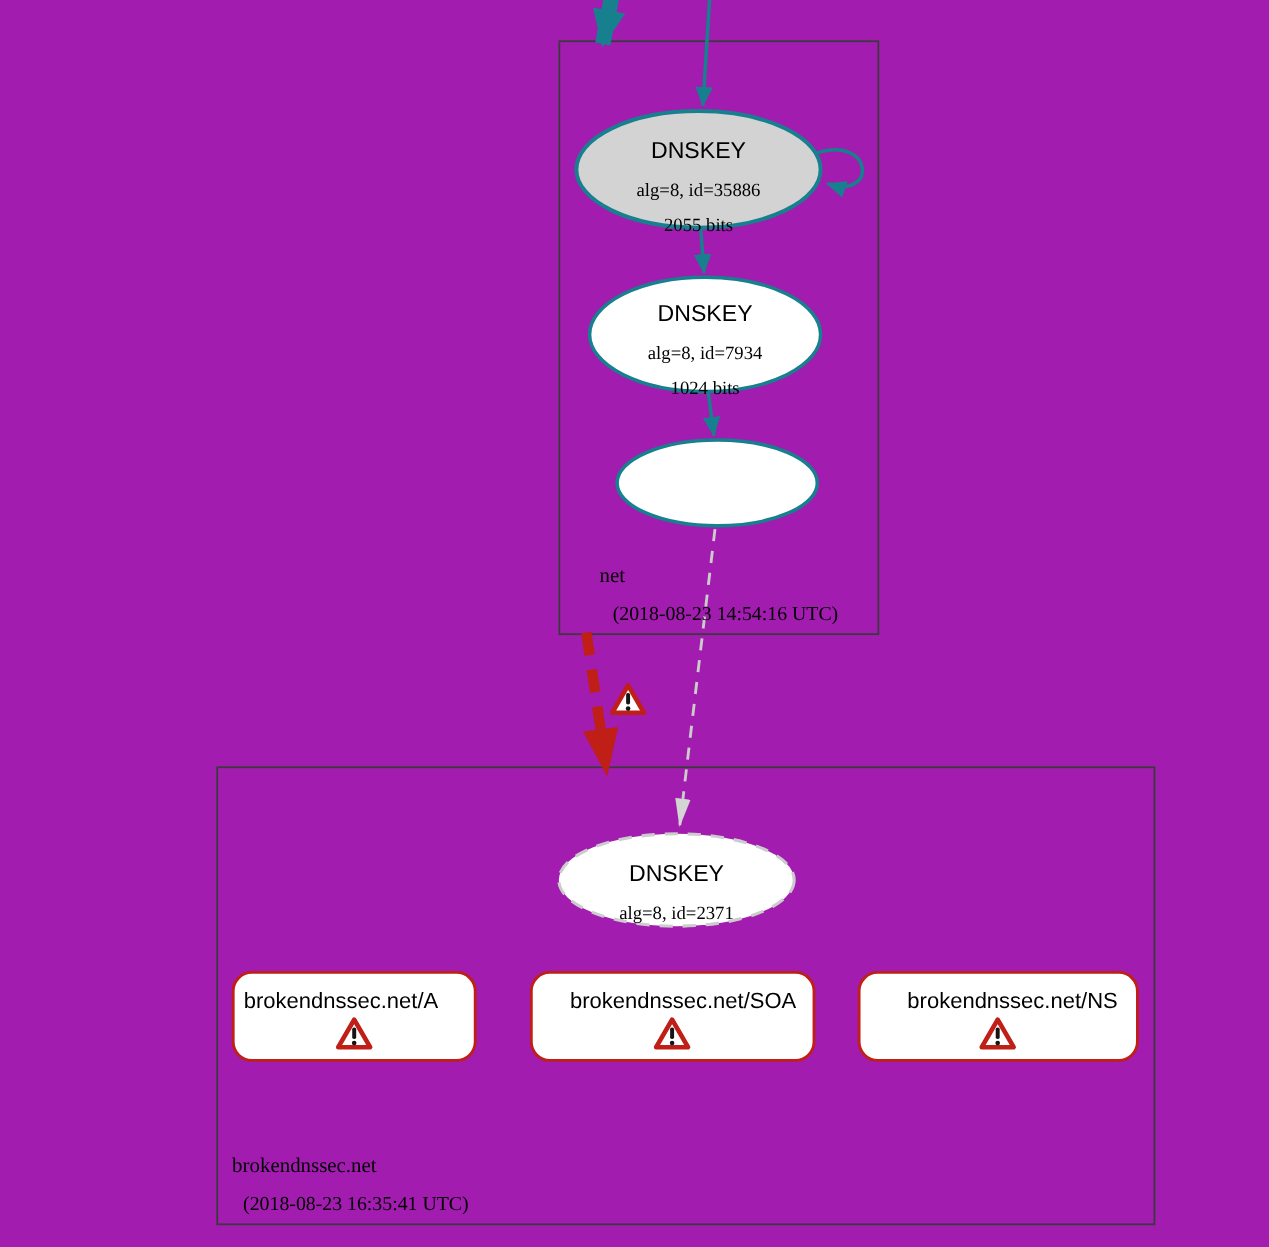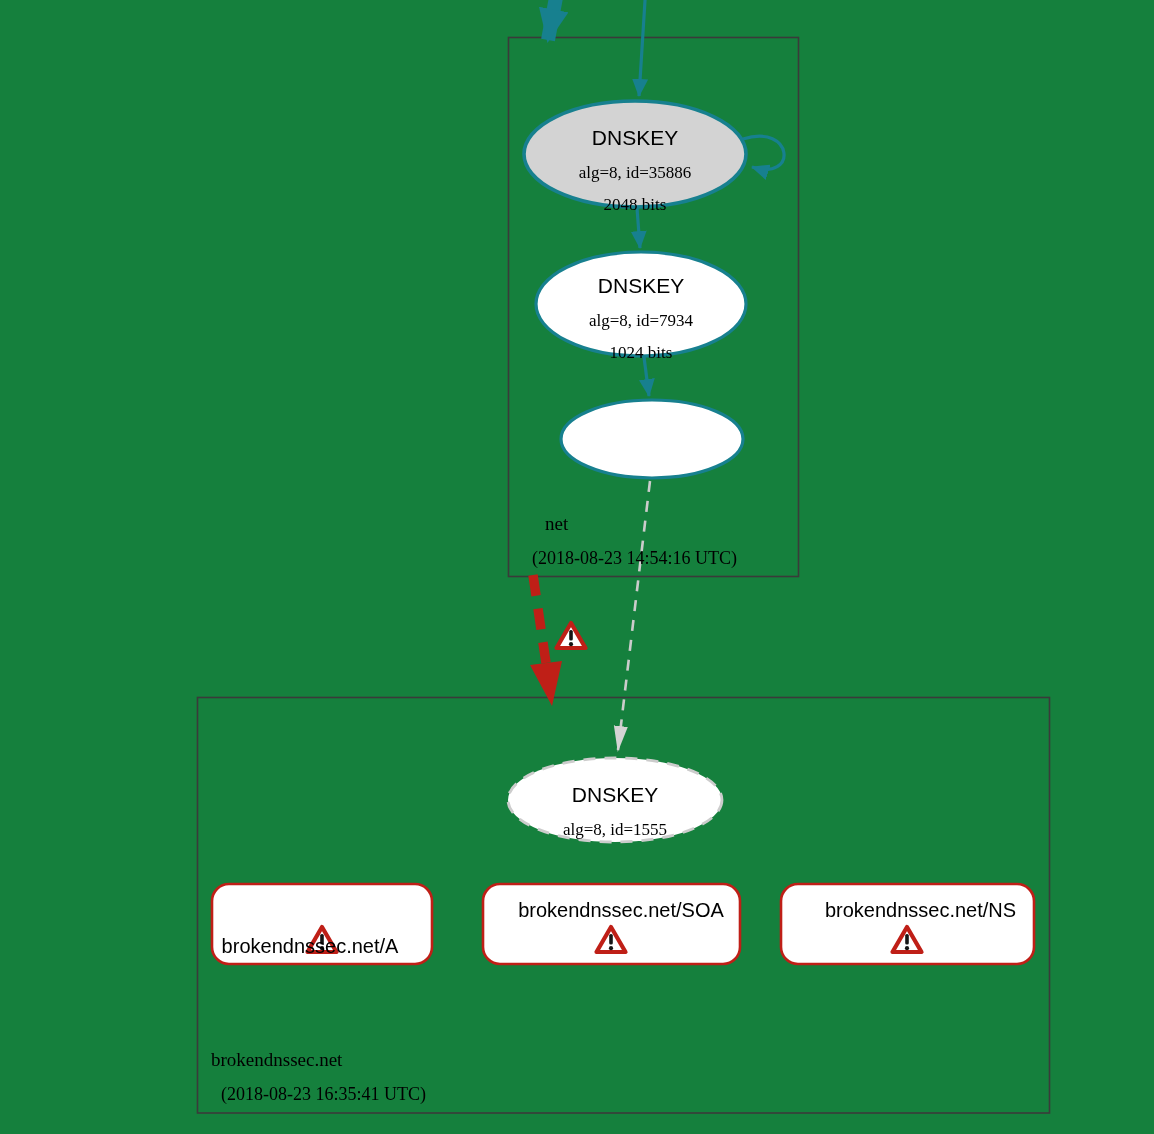--- a/index.html
+++ b/index.html
@@ -1,20 +1,20 @@
 <!DOCTYPE html>
 <html><head>
 <meta charset="utf-8">
 <style>
   html, body { margin: 0; padding: 0; background: #ffffff; }
   .canvas {
     position: relative;
     width: 1154px;
     height: 1134px;
-    background: #15803d;
+    background: #a21caf;
     overflow: hidden;
     font-family: "Liberation Sans", sans-serif;
     color: #000;
   }
   .canvas svg { position: absolute; left: 0; top: 0; }
   .node-label { position: absolute; text-align: center; z-index: 2; }
   .nl-title  { display: block; font: 21px/26px "Liberation Sans", sans-serif; }
   .nl-detail { display: block; font: 17px/20px "Liberation Serif", serif; margin-top: 12px; }
   .rr-label  { position: absolute; text-align: center; z-index: 2;
                font: 20px/22px "Liberation Sans", sans-serif; }
@@ -81,38 +81,38 @@
     <g transform="translate(907,941)">
       <path d="M 0,-14 L 14.5,11 L -14.5,11 Z" fill="#ffffff" stroke="#bf1f17" stroke-width="4.2" stroke-linejoin="round"></path>
       <rect x="-1.8" y="-7" width="3.6" height="10.5" rx="1.6" fill="#151515"></rect>
       <circle cx="0" cy="7.2" r="2.1" fill="#151515"></circle>
     </g>
   </svg>
 
   <div class="node-label" style="left:524px; top:125px; width:222px;">
     <span class="nl-title">DNSKEY</span>
     <span class="nl-detail">alg=8, id=35886</span>
-    <span class="nl-detail">2048 bits</span>
+    <span class="nl-detail">2055 bits</span>
   </div>
 
   <div class="node-label" style="left:536px; top:273px; width:210px;">
     <span class="nl-title">DNSKEY</span>
     <span class="nl-detail">alg=8, id=7934</span>
     <span class="nl-detail">1024 bits</span>
   </div>
 
 
   <div class="node-label" style="left:508px; top:782px; width:214px;">
     <span class="nl-title">DNSKEY</span>
-    <span class="nl-detail">alg=8, id=1555</span>
+    <span class="nl-detail">alg=8, id=2371</span>
   </div>
 
-  <div class="rr-label" style="left:212px; top:899px; width:196px;margin-top:36px;">brokendnssec.net/A</div>
+  <div class="rr-label" style="left:212px; top:899px; width:196px;">brokendnssec.net/A</div>
   <div class="rr-label" style="left:483px; top:899px; width:276px;">brokendnssec.net/SOA</div>
   <div class="rr-label" style="left:781px; top:899px; width:279px;">brokendnssec.net/NS</div>
 
   <div class="zone-label" style="left:545px; top:513px;">net</div>
-  <div class="zone-ts" style="left:532px; top:547px;">(2018-08-23 14:54:16 UTC)</div>
+  <div class="zone-ts" style="left:557px; top:547px;">(2018-08-23 14:54:16 UTC)</div>
 
   <div class="zone-label" style="left:211px; top:1049px;">brokendnssec.net</div>
   <div class="zone-ts" style="left:221px; top:1083px;">(2018-08-23 16:35:41 UTC)</div>
 
 </div>
 
 </body></html>

